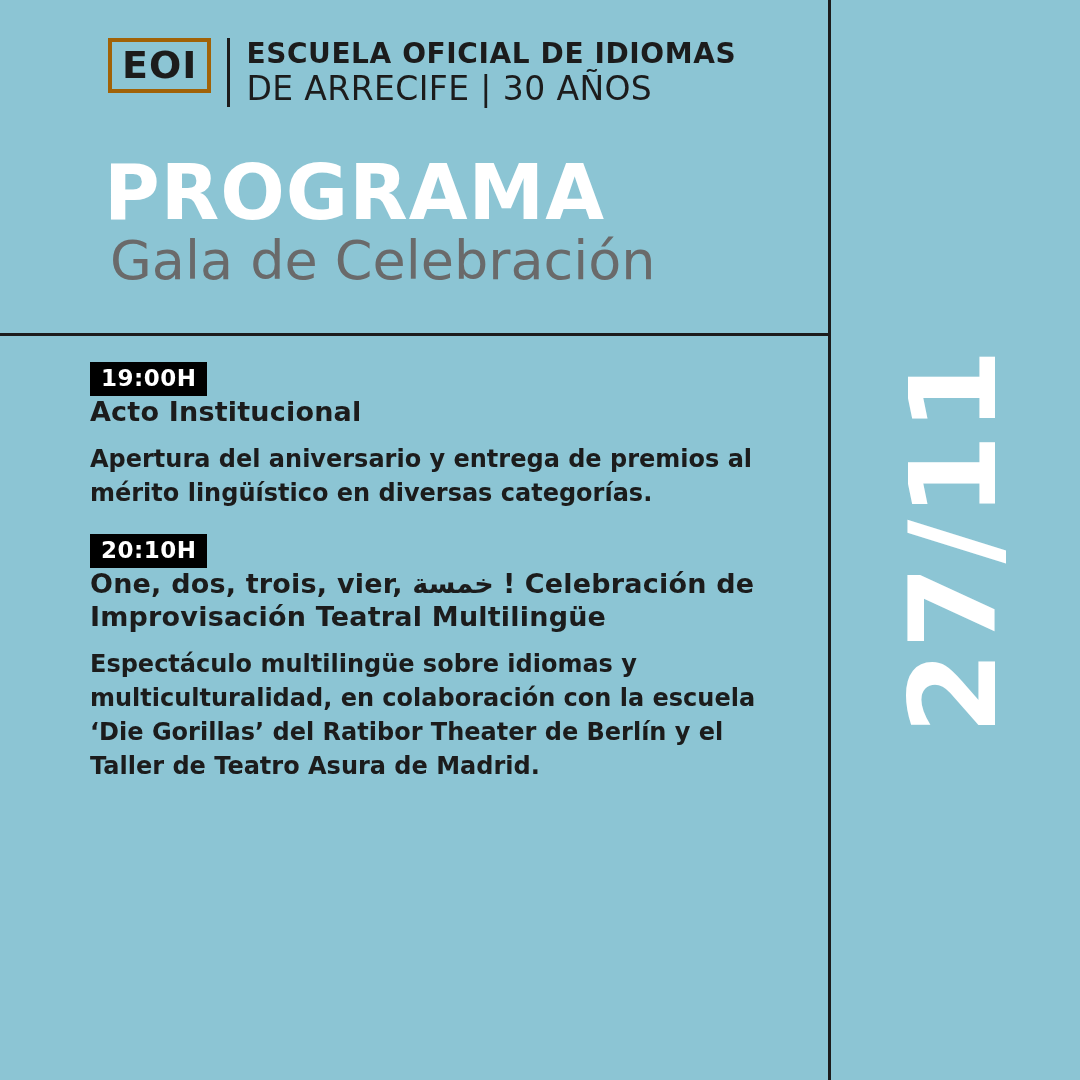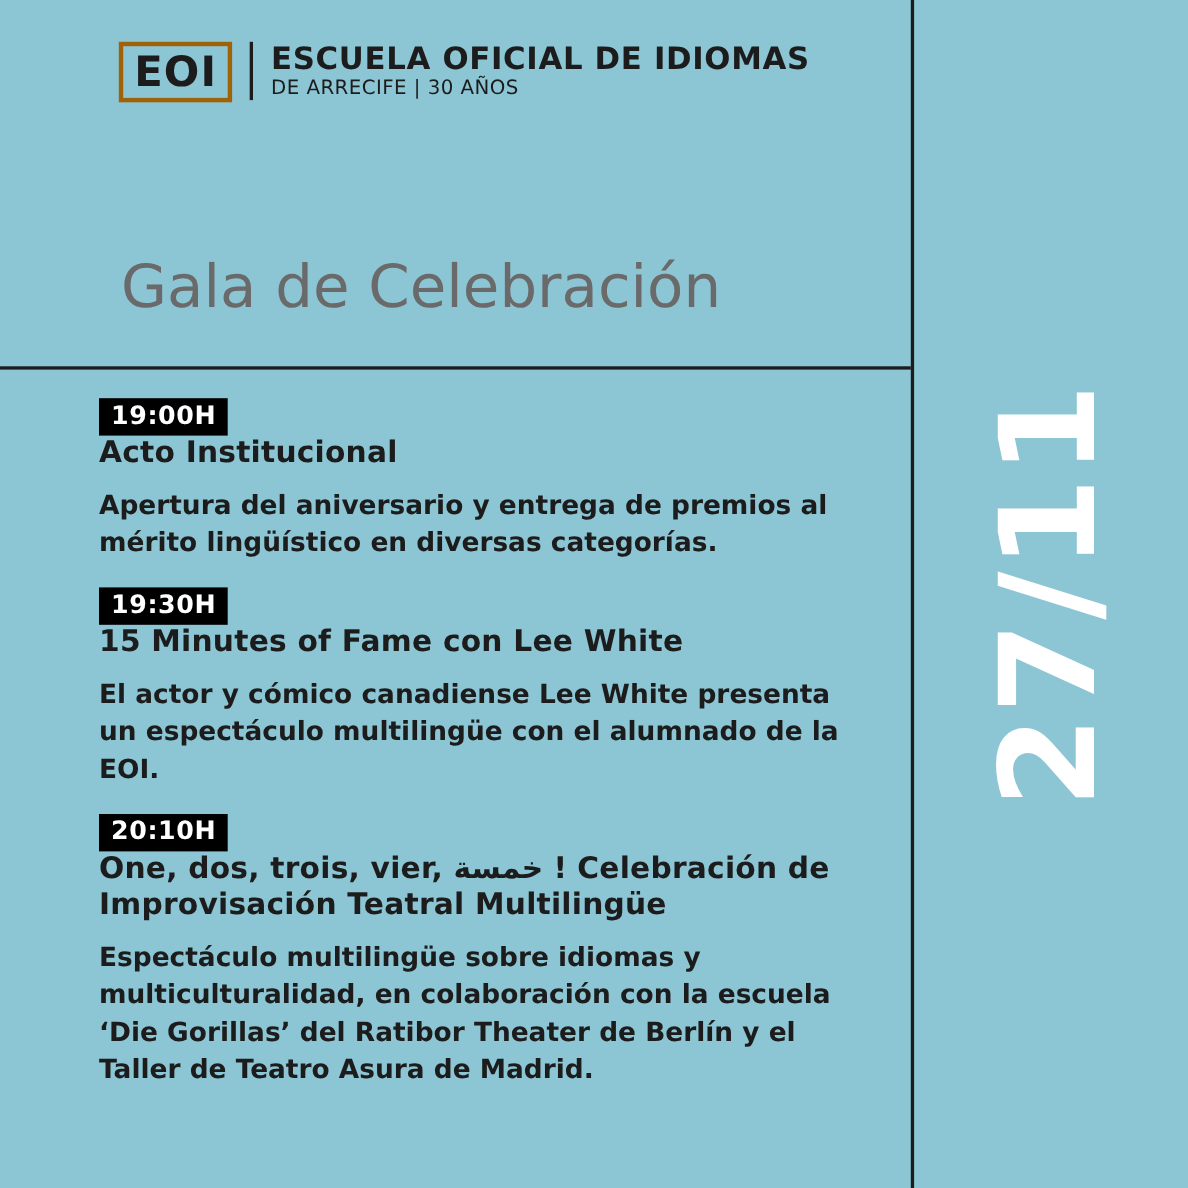--- a/index.html
+++ b/index.html
@@ -71,21 +71,21 @@
     padding-top: 2px;
   }
   .logo-line1 {
     font-weight: bold;
     font-size: 28px;
     letter-spacing: 0.6px;
     color: #1c1c1c;
     line-height: 1.12;
   }
   .logo-line2 {
-    font-size: 18px;
+    font-size: 33px;
     letter-spacing: 0.4px;
     color: #1c1c1c;
     line-height: 1.2;
   }
 
   
   .title-main {
     position: absolute;
     top: 155px;
     left: 104px;
@@ -169,35 +169,31 @@
     <div class="logo-box">
       <div class="logo-text">EOI</div>
     </div>
     <div class="logo-divider"></div>
     <div class="logo-words">
       <div class="logo-line1">ESCUELA OFICIAL DE IDIOMAS</div>
       <div class="logo-line2">DE ARRECIFE | 30 AÑOS</div>
     </div>
   </div>
 
+  <div class="title-main">PROGRAMA</div>
   <div class="title-sub">Gala de Celebración</div>
 
   <div class="schedule">
 
     <div class="item">
       <div class="time-badge">19:00H</div>
       <div class="item-title">Acto Institucional</div>
       <div class="item-desc">Apertura del aniversario y entrega de premios al mérito lingüístico en diversas categorías.</div>
     </div>
 
-    <div class="item">
-      <div class="time-badge">19:30H</div>
-      <div class="item-title">15 Minutes of Fame con Lee White</div>
-      <div class="item-desc">El actor y cómico canadiense Lee White presenta un espectáculo multilingüe con el alumnado de la EOI.</div>
-    </div>
 
     <div class="item">
       <div class="time-badge">20:10H</div>
       <div class="item-title">One, dos, trois, vier, خمسة ! Celebración de Improvisación Teatral Multilingüe</div>
       <div class="item-desc">Espectáculo multilingüe sobre idiomas y multiculturalidad, en colaboración con la escuela ‘Die Gorillas’ del Ratibor Theater de Berlín y el Taller de Teatro Asura de Madrid.</div>
     </div>
 
   </div>
 
   <div class="date-vertical">

